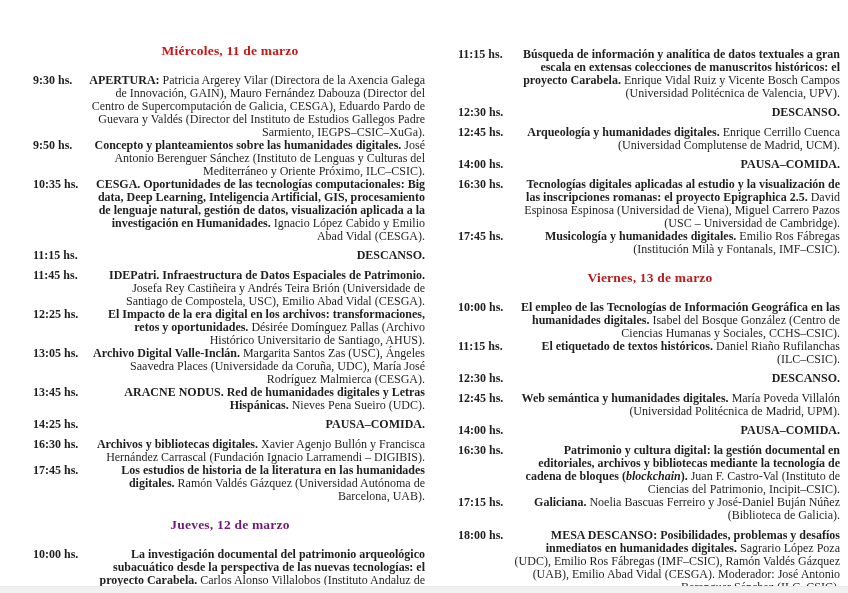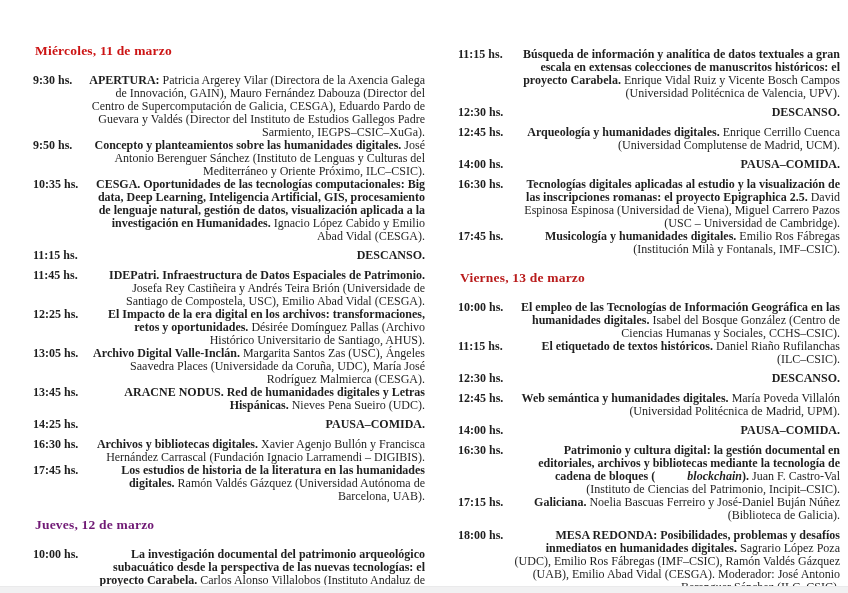--- a/index.html
+++ b/index.html
@@ -33,40 +33,41 @@
     width: 382px;
     padding-top: 48px;
   }
   .day-header {
     color: #cc1414;
     font-weight: bold;
     font-size: 13.5px;
     line-height: 17px;
     margin: 13px 0 15px 2px;
     letter-spacing: 0.2px;
+    text-align: center;
   }
   .col .day-header:first-child { margin-top: 0; }
   .session {
     display: flex;
     font-size: 12px;
     line-height: 13px;
     margin-bottom: 0;
   }
   .session .time {
     flex: none;
     width: 50px;
     margin-right: 6px;
     font-weight: bold;
     white-space: nowrap;
   }
   .session .text { flex: 1; text-align: right; }
   .session.break { margin-top: 6px; margin-bottom: 7px; }
   .session.gap { margin-top: 7px; }
   .seg-b  { font-weight: bold; }
-  .seg-bi { font-weight: bold; font-style: italic; padding-left: 32px; }
+  .seg-bi { font-weight: bold; font-style: italic; }
   .seg-n  { font-weight: normal; }
   .bottom-strip {
     position: absolute;
     left: 0;
     right: 0;
     bottom: 0;
     height: 6px;
     background: #f1f1f2;
     border-top: 1px solid #eaeaeb;
   }
@@ -187,21 +188,21 @@
       <div class="session">
         <div class="time">16:30 hs.</div>
         <div class="text"><span class="seg-b">Patrimonio y cultura digital: la gestión documental en editoriales, archivos y bibliotecas mediante la tecnología de cadena de bloques (</span><span class="seg-bi">blockchain</span><span class="seg-b">).</span><span class="seg-n"> Juan F. Castro-Val (Instituto de Ciencias del Patrimonio, Incipit–CSIC).</span></div>
       </div>
       <div class="session">
         <div class="time">17:15 hs.</div>
         <div class="text"><span class="seg-b">Galiciana.</span><span class="seg-n"> Noelia Bascuas Ferreiro y José-Daniel Buján Núñez (Biblioteca de Galicia).</span></div>
       </div>
       <div class="session gap">
         <div class="time">18:00 hs.</div>
-        <div class="text"><span class="seg-b">MESA REDONDA: Posibilidades, problemas y desafíos inmediatos en humanidades digitales.</span><span class="seg-n"> Sagrario López Poza (UDC), Emilio Ros Fábregas (IMF–CSIC),  Ramón Valdés Gázquez (UAB), Emilio Abad Vidal (CESGA). Moderador: José Antonio Berenguer Sánchez (ILC–CSIC).</span></div>
+        <div class="text"><span class="seg-b">MESA DESCANSO: Posibilidades, problemas y desafíos inmediatos en humanidades digitales.</span><span class="seg-n"> Sagrario López Poza (UDC), Emilio Ros Fábregas (IMF–CSIC),  Ramón Valdés Gázquez (UAB), Emilio Abad Vidal (CESGA). Moderador: José Antonio Berenguer Sánchez (ILC–CSIC).</span></div>
       </div>
       <div class="session break">
         <div class="time">19:30 hs.</div>
         <div class="text"><span class="seg-b">CLAUSURA.</span></div>
       </div>
     </div>
   <div class="page-bubble"></div>
   <div class="bottom-strip"></div>
 </div>
 

